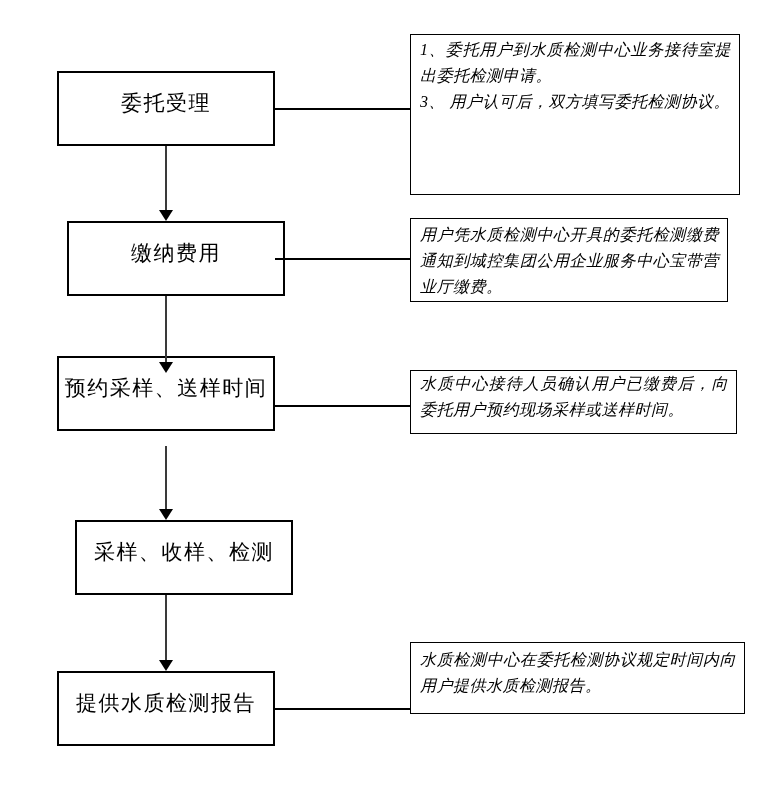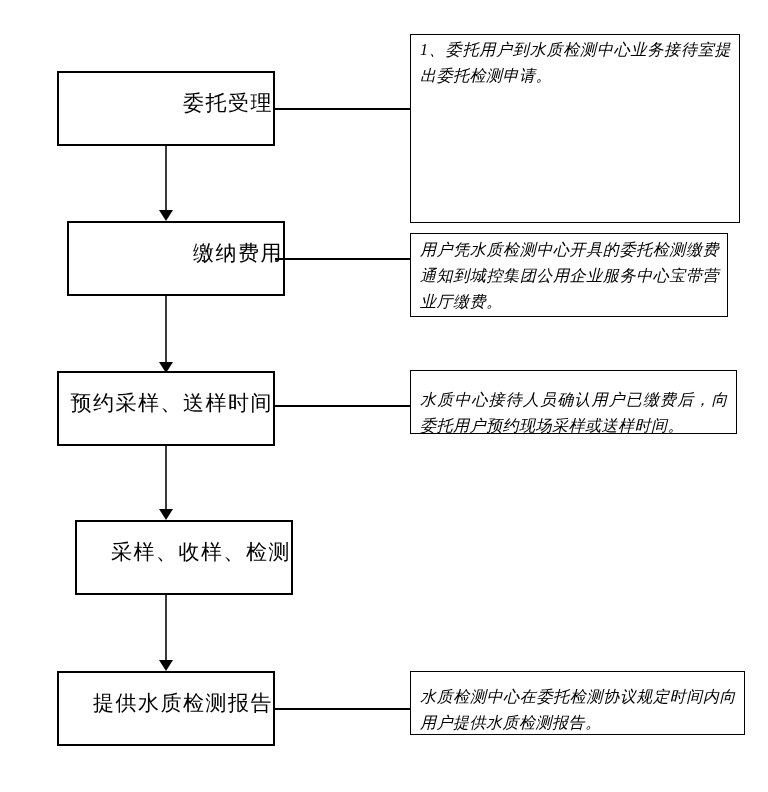--- a/index.html
+++ b/index.html
@@ -21,29 +21,29 @@
   .step {
     position: absolute;
     left: 57px;
     width: 218px;
     height: 75px;
     border: 2px solid var(--box-border, #000000);
     box-sizing: border-box;
     background: var(--background, #ffffff);
     display: flex;
     align-items: center;
-    justify-content: flex-end;
+    justify-content: center;
     padding-bottom: 11px;
     font-size: 21px;
     letter-spacing: 1.5px;
     white-space: nowrap;
   }
   .step1 { top: 71px; }
   .step2 { top: 221px; margin-left: 10px; }
-  .step3 { top: 371px; font-family: Liberation Mono, monospace; }
+  .step3 { top: 356px; font-family: Liberation Mono, monospace; }
   .step4 { top: 520px; margin-left: 18px; }
   .step5 { top: 671px; }
 
   
   .varrow {
     position: absolute;
     left: 159px;
     width: 14px;
   }
   .va1 { top: 146px; height: 75px; }
@@ -90,24 +90,24 @@
     box-sizing: border-box;
     background: var(--background, #ffffff);
     padding: 2px 8px 2px 9px;
     font-size: 16px;
     line-height: 26px;
     letter-spacing: 0.5px;
     text-align: justify;
     font-style: italic;
   }
   .note p { margin: 0; }
-  .note1 { top: 34px;  width: 330px; height: 189px; }
-  .note2 { top: 233px; width: 318px; height: 84px;  padding-top: 3px; }
-  .note3 { top: 370px; width: 327px; height: 64px;  padding-top: 16px; }
-  .note4 { top: 671px; width: 335px; height: 64px;  padding-top: 12px; }
+  .note1 { top: 34px;  width: 330px; height: 161px; }
+  .note2 { top: 218px; width: 318px; height: 84px;  padding-top: 3px; }
+  .note3 { top: 370px; width: 327px; height: 64px;  padding-top: 0; }
+  .note4 { top: 642px; width: 335px; height: 72px;  padding-top: 4px; }
 </style>
 </head>
 <body>
 
 <div class="canvas">
 
   <div class="step step1">
     <span>委托受理</span>
   </div>
   <div class="step step2">
@@ -140,20 +140,21 @@
     <div class="ahead"></div>
   </div>
 
   <div class="hline hl1"></div>
   <div class="hline hl2"></div>
   <div class="hline hl3"></div>
   <div class="hline hl4"></div>
 
   <div class="note note1">
     <p>1、委托用户到水质检测中心业务接待室提出委托检测申请。</p>
+    <p>3、 用户认可后，双方填写委托检测协议。</p>
   </div>
   <div class="note note2">
     <p>用户凭水质检测中心开具的委托检测缴费通知到城控集团公用企业服务中心宝带营业厅缴费。</p>
   </div>
   <div class="note note3">
     <p>水质中心接待人员确认用户已缴费后，向委托用户预约现场采样或送样时间。</p>
   </div>
   <div class="note note4">
     <p>水质检测中心在委托检测协议规定时间内向用户提供水质检测报告。</p>
   </div>

